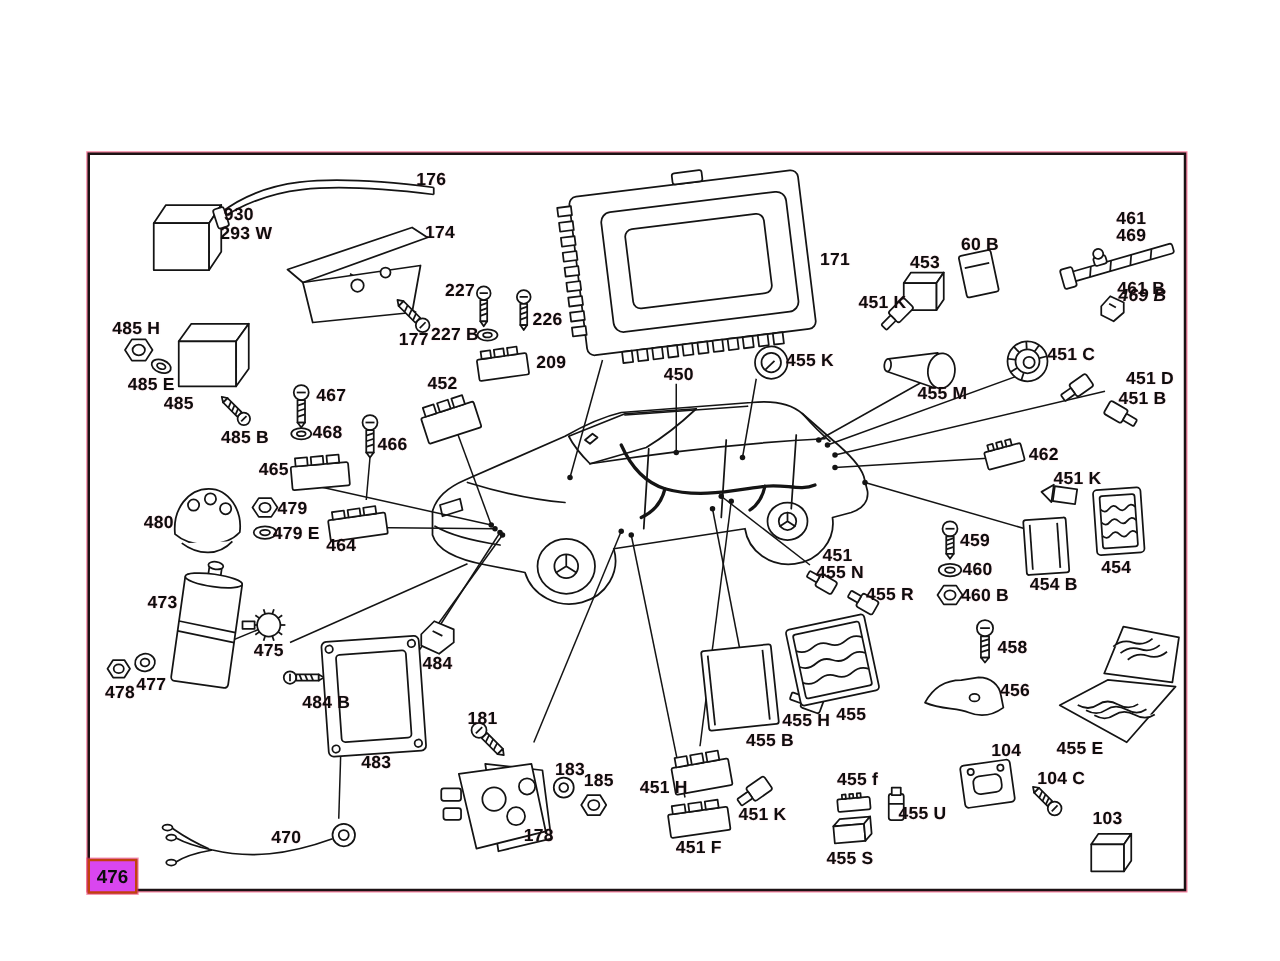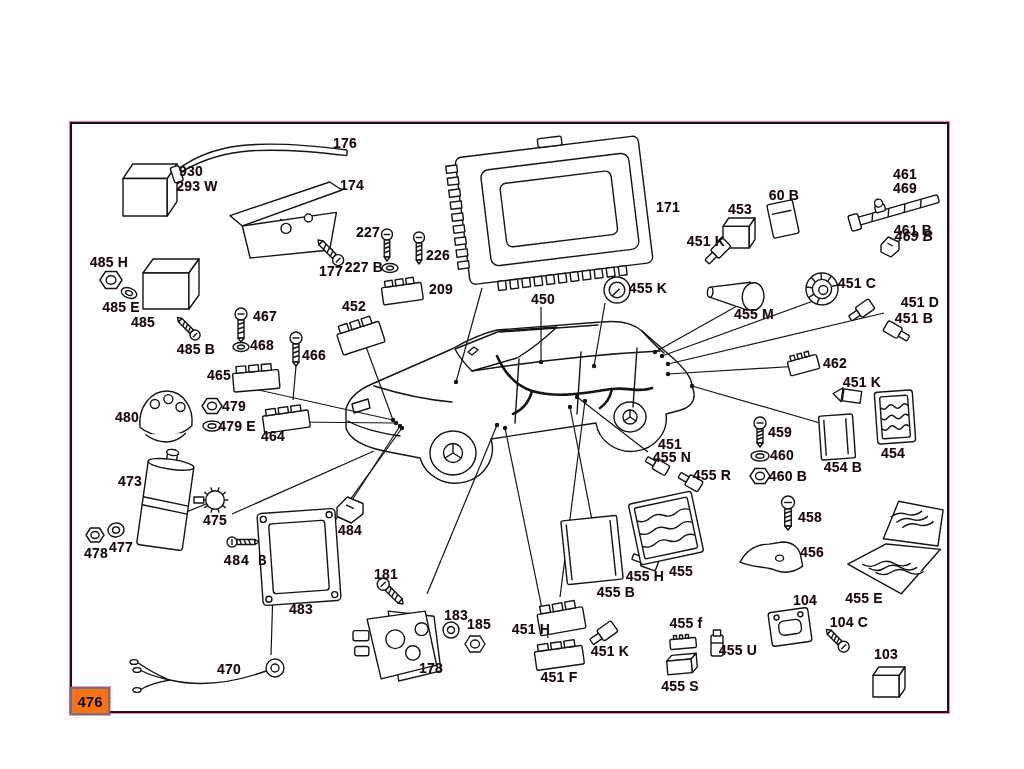--- a/index.html
+++ b/index.html
@@ -1,21 +1,21 @@
 <!DOCTYPE html>
 <html><head>
 <meta charset="utf-8">
 <style>
   html,body{margin:0;padding:0;background:#fff;}
   .stage{position:relative;width:1024px;height:769px;background:#ffffff;overflow:hidden;
          font-family:"Liberation Sans",sans-serif;}
   .frame{position:absolute;left:70px;top:122px;width:879px;height:591px;box-sizing:border-box;
          border:2px solid #1c1214;box-shadow:0 0 0 1px rgba(236,28,80,.55);background:transparent;}
   .frame-number{position:absolute;left:70px;top:687px;width:40px;height:28px;box-sizing:border-box;
-         border:2px solid #737373;box-shadow:0 0 0 1px rgba(236,28,80,.45);background:#f97316;
+         border:2px solid #c2410c;box-shadow:0 0 0 1px rgba(236,28,80,.45);background:#d946ef;
          display:flex;align-items:center;justify-content:center;
          font-weight:bold;font-size:15px;color:#0d0d0d;z-index:6;}
   svg.art{position:absolute;left:0;top:0;z-index:2;}
   #labels-layer{position:absolute;left:0;top:0;width:100%;height:100%;z-index:5;}
   .label{position:absolute;transform:translate(-50%,-50%);white-space:nowrap;
          font-weight:bold;font-size:14px;letter-spacing:.2px;color:#0d0d0d;
          text-shadow:0 0 1px rgba(221,30,70,.35);}
 </style>
 </head>
 <body>
@@ -577,21 +577,21 @@
       <div class="label" style="left: 354px; top: 306px;">452</div>
       <div class="label" style="left: 234px; top: 406px;">479</div>
       <div class="label" style="left: 237px; top: 426px;">479 E</div>
       <div class="label" style="left: 273px; top: 436px;">464</div>
       <div class="label" style="left: 127px; top: 417px;">480</div>
       <div class="label" style="left: 130px; top: 481px;">473</div>
       <div class="label" style="left: 215px; top: 520px;">475</div>
       <div class="label" style="left: 121px; top: 547px;">477</div>
       <div class="label" style="left: 96px; top: 553px;">478</div>
       <div class="label" style="left: 350px; top: 530px;">484</div>
-      <div class="label" style="left: 245px; top: 561px; font-family: Liberation Mono, monospace;">484 B</div>
+      <div class="label" style="left: 261px; top: 561px;">484 B</div>
       <div class="label" style="left: 301px; top: 609px;">483</div>
       <div class="label" style="left: 229px; top: 669px;">470</div>
       <div class="label" style="left: 386px; top: 574px; text-align: center;">181</div>
       <div class="label" style="left: 456px; top: 615px;">183</div>
       <div class="label" style="left: 479px; top: 624px;">185</div>
       <div class="label" style="left: 431px; top: 668px;">178</div>
       <div class="label" style="left: 531px; top: 629px;">451 H</div>
       <div class="label" style="left: 610px; top: 651px;">451 K</div>
       <div class="label" style="left: 559px; top: 677px;">451 F</div>
       <div class="label" style="left: 616px; top: 592px;">455 B</div>

